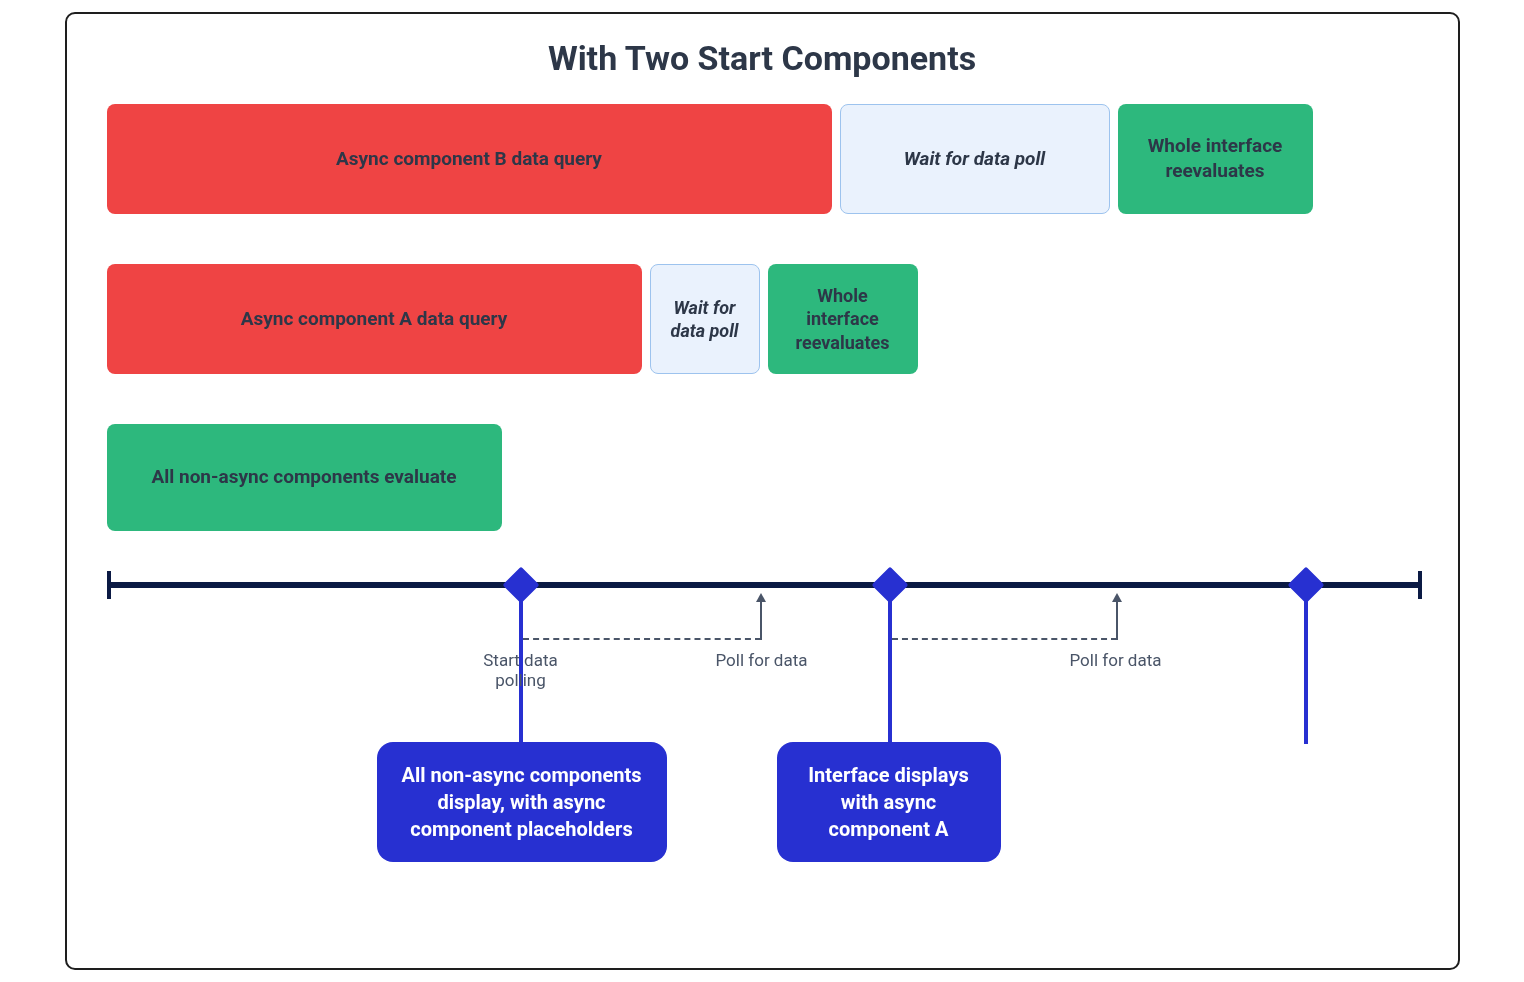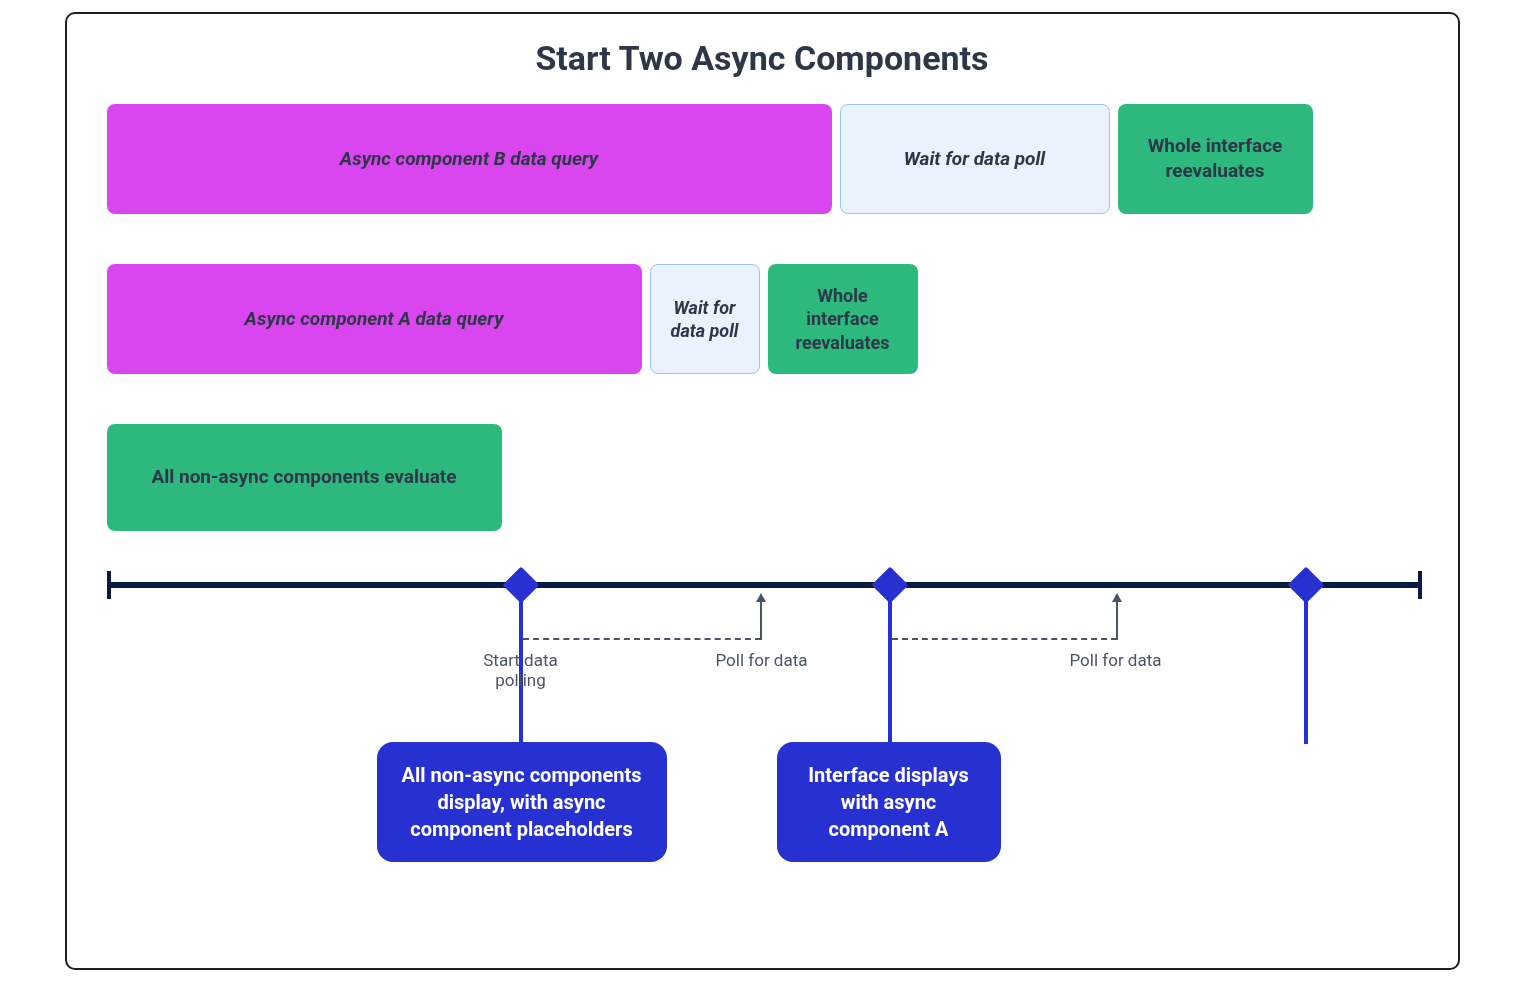--- a/index.html
+++ b/index.html
@@ -34,22 +34,21 @@
     justify-content: center;
     text-align: center;
     border-radius: 8px;
     font-weight: 700;
     color: #2d3748;
     font-size: 19px;
     padding: 8px 12px;
     line-height: 1.3;
   }
   .orange {
-    background: #d946ef;
-    font-style: italic;
+    background: #ef4444;
   }
   .lightblue {
     background: #eaf2fd;
     border: 1px solid #9dc3ee;
     font-style: italic;
   }
   .green {
     background: #2db87d;
   }
   
@@ -118,21 +117,21 @@
     text-align: center;
     padding: 0 18px;
     line-height: 1.35;
   }
 </style>
 </head>
 <body>
 
 <div class="diagram-frame">
 
-  <div class="title">Start Two Async Components</div>
+  <div class="title">With Two Start Components</div>
 
   <div class="bar orange" style="left:40px; top:90px; width:725px; height:110px;">Async component B data query</div>
   <div class="bar lightblue" style="left:773px; top:90px; width:270px; height:110px;">Wait for data poll</div>
   <div class="bar green" style="left:1051px; top:90px; width:195px; height:110px;">Whole interface reevaluates</div>
 
   <div class="bar orange" style="left:40px; top:250px; width:535px; height:110px;">Async component A data query</div>
   <div class="bar lightblue" style="left:583px; top:250px; width:110px; height:110px; font-size:18px;">Wait for data poll</div>
   <div class="bar green" style="left:701px; top:250px; width:150px; height:110px; font-size:18px;">Whole interface reevaluates</div>
 
   <div class="bar green" style="left:40px; top:410px; width:395px; height:107px;">All non-async components evaluate</div>

